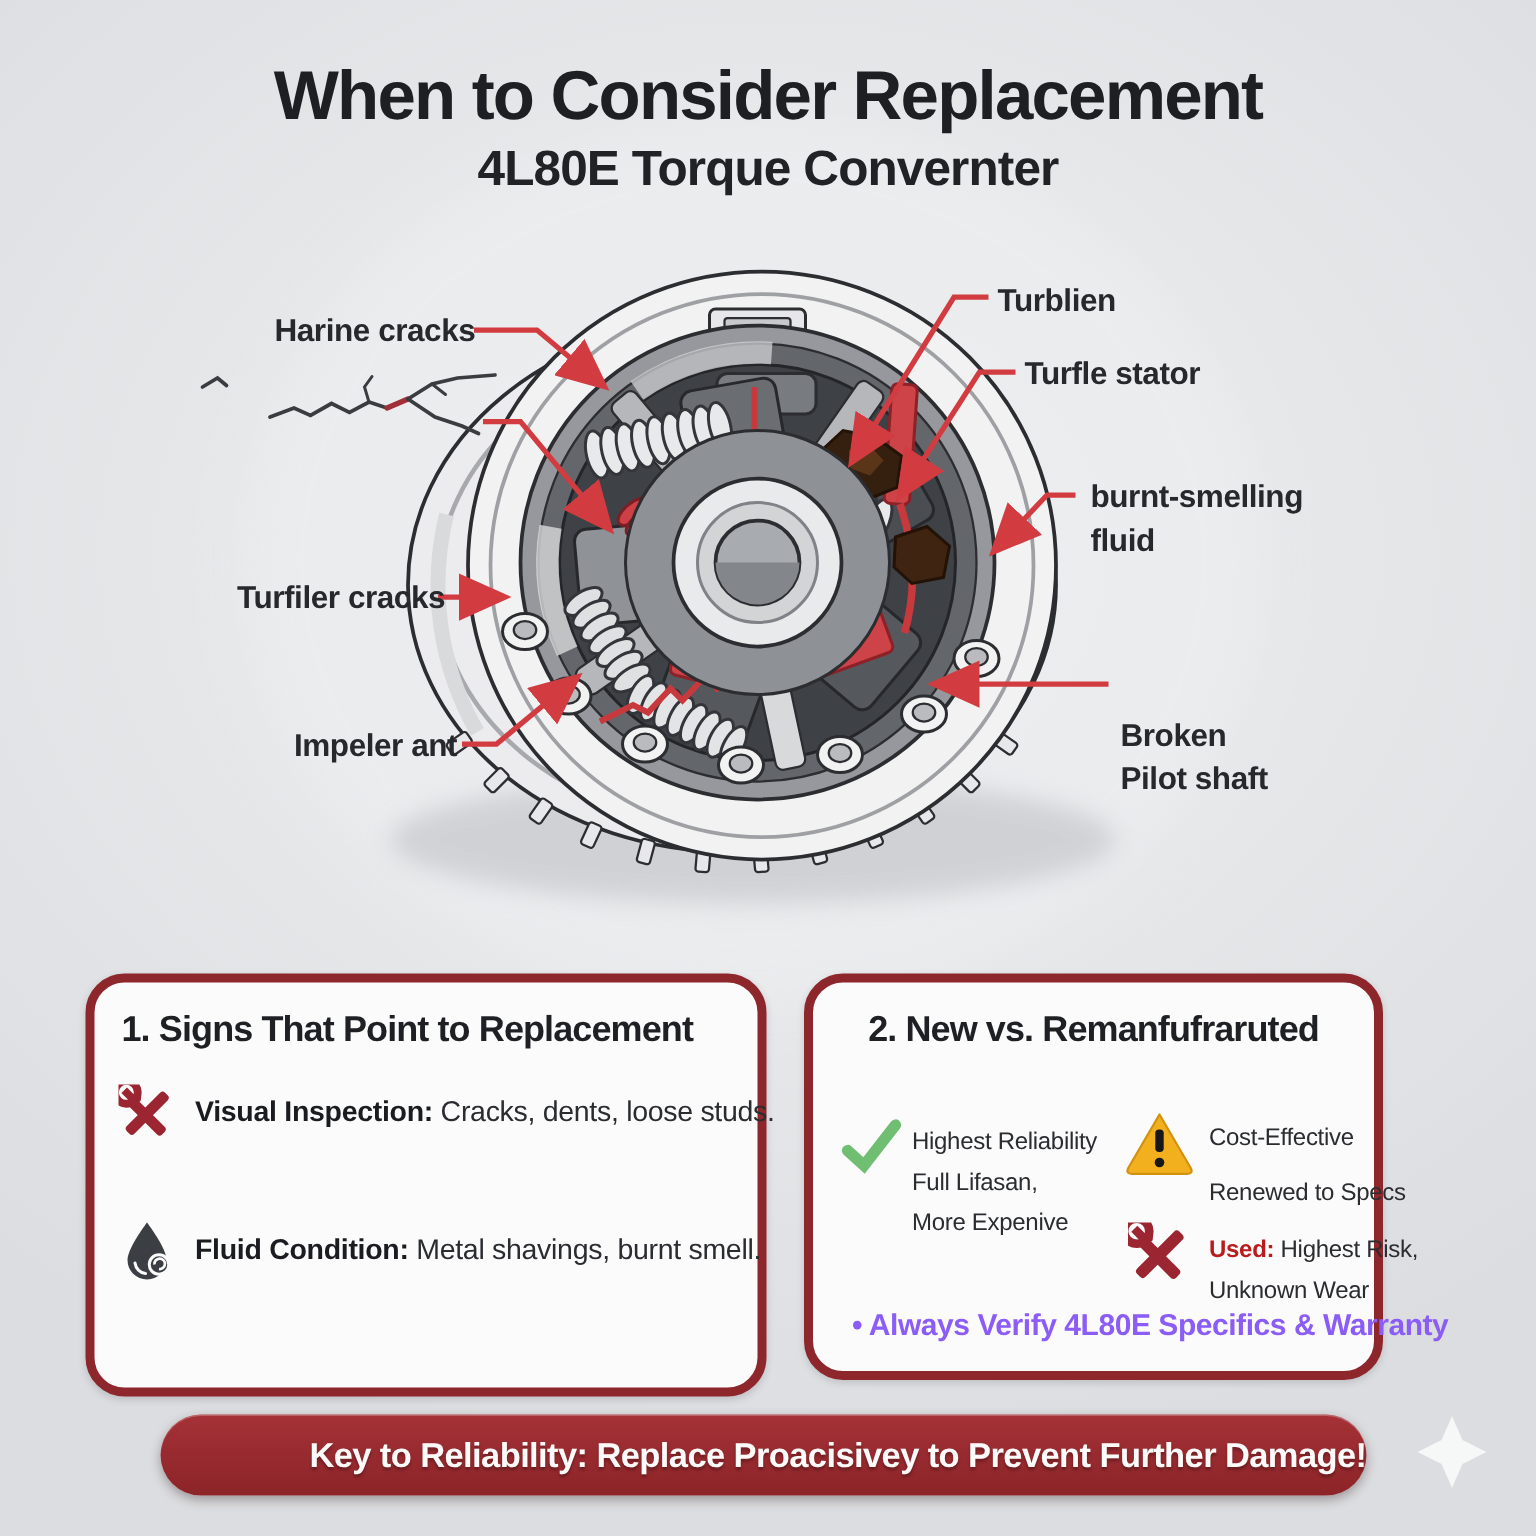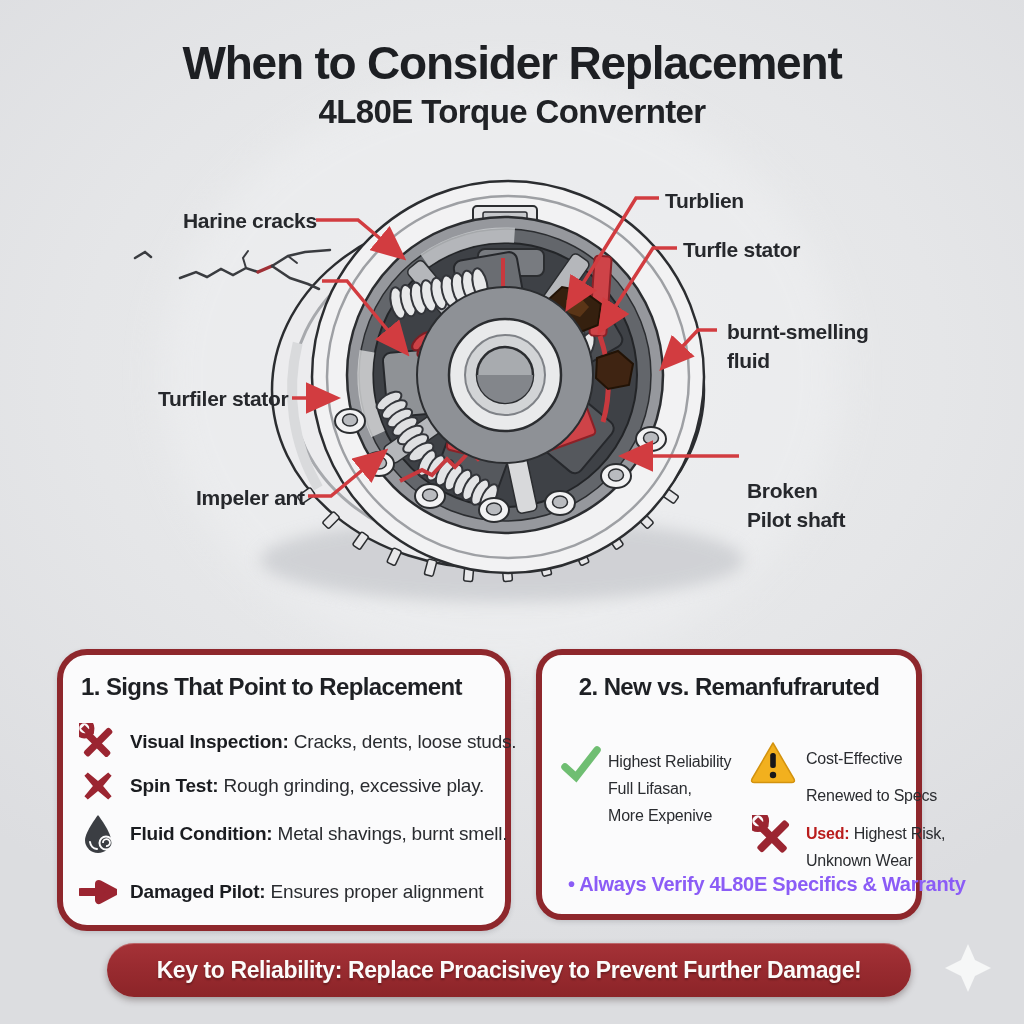--- a/index.html
+++ b/index.html
@@ -12,38 +12,38 @@
          font-size:46px;font-weight:800;letter-spacing:-1.2px;color:#1d1f23;}
   #subtitle{left:0;top:93px;width:1024px;text-align:center;
             font-size:33px;font-weight:700;letter-spacing:-0.6px;color:#202226;}
   
   #scene{left:0;top:0;width:1024px;height:1024px;}
   
   .callout{font-size:21px;font-weight:700;letter-spacing:-0.3px;color:#26282c;line-height:29px;white-space:nowrap;}
   
   .panel{background:#fbfbfc;border:6px solid #8e272c;border-radius:26px;box-sizing:border-box;
          box-shadow:0 2px 5px rgba(60,60,70,.18);}
-  #panel-signs{left:57px;top:649px;width:454px;height:282px;border-radius:30px;}
+  #panel-signs{left:57px;top:649px;width:454px;height:282px;}
   #panel-compare{left:536px;top:649px;width:386px;height:271px;}
   .panel-title{position:absolute;left:0;width:100%;top:18px;text-align:left;padding-left:18px;box-sizing:border-box;
                font-size:24px;font-weight:800;letter-spacing:-0.6px;color:#1e2024;white-space:nowrap;}
   #panel-compare .panel-title{text-align:center;padding-left:0;}
   .sign-row{position:absolute;left:16px;display:flex;align-items:center;gap:13px;height:42px;}
   .sicon{flex:0 0 38px;width:38px;height:42px;display:flex;align-items:center;justify-content:center;}
   .sign-row p{margin:0;font-size:19px;letter-spacing:-0.2px;color:#2a2c30;white-space:nowrap;}
   .sign-row b{color:#1a1c20;}
   .cmp-icon{position:absolute;}
   .cmp-text{position:absolute;font-size:16px;letter-spacing:-0.2px;color:#2a2c30;line-height:27px;white-space:nowrap;}
   .cmp-text b{color:#b91c1c;}
   #cmp-footnote{position:absolute;left:26px;top:218px;font-size:20px;font-weight:700;letter-spacing:-0.3px;color:#8b5cf6;white-space:nowrap;}
   
   #banner{left:107px;top:943px;width:804px;height:54px;border-radius:27px;
           background:linear-gradient(180deg,#a53237 0%, #992b30 45%, #8c2428 100%);
           box-shadow:0 3px 7px rgba(40,20,20,.35), inset 0 1px 0 rgba(255,255,255,.25);
-          display:flex;align-items:center;justify-content:center;}
+          display:flex;align-items:center;justify-content:flex-end;}
   #banner span{color:#fcfbfa;font-size:23px;font-weight:800;letter-spacing:-0.4px;white-space:nowrap;
                text-shadow:0 2px 2px rgba(0,0,0,.28);}
 </style>
 </head>
 <body>
 
 <svg id="scene" class="abs" viewBox="0 0 1024 1024" xmlns="http://www.w3.org/2000/svg">
   <defs>
     <marker id="ah" markerWidth="10" markerHeight="9" refX="8" refY="4.5" orient="auto">
       <path d="M0,0 L10,4.5 L0,9 Z" fill="#d23c40"></path>
@@ -219,21 +219,21 @@
 <div id="title" class="abs">When to Consider Replacement</div>
 <div id="subtitle" class="abs">4L80E Torque Convernter</div>
 
 <div class="abs callout" style="left:183px;top:206px;">Harine cracks</div>
 <div class="abs callout" style="left:665px;top:186px;">Turblien</div>
 <div class="abs callout" style="left:683px;top:235px;">Turfle stator</div>
 <div class="abs callout" style="left:727px;top:317px;">
   <div>burnt-smelling</div>
   <div>fluid</div>
 </div>
-<div class="abs callout" style="left:158px;top:384px;">Turfiler stator</div>
+<div class="abs callout" style="left:158px;top:384px;">Turfiler cracks</div>
 <div class="abs callout" style="left:196px;top:483px;">Impeler ant</div>
 <div class="abs callout" style="left:747px;top:443px;margin-top:33px;">
   <div>Broken</div>
   <div>Pilot shaft</div>
 </div>
 
 <div id="panel-signs" class="abs panel">
   <div class="panel-title">1. Signs That Point to Replacement</div>
 
   <div class="sign-row" style="top:66px;">
@@ -242,49 +242,33 @@
         <g fill="#9b2531">
           <path d="M13.5,5.5 A8,8 0 1 0 5.5,13.5 L10,13 L13,10 Z M4,4 L11,11" fill="none" stroke="#9b2531" stroke-width="5.5"></path>
           <rect x="16.5" y="7" width="7.5" height="32" rx="2.5" transform="rotate(-45 20 23)"></rect>
           <rect x="16.5" y="1" width="7.5" height="38" rx="2.5" transform="rotate(45 20 20)"></rect>
         </g>
       </svg>
     </span>
     <p><b>Visual Inspection:</b><span> Cracks, dents, loose studs.</span></p>
   </div>
 
-  <div class="sign-row" style="top:110px;">
-    <span class="sicon">
-      <svg width="34" height="34" viewBox="0 0 40 40">
-        <path d="M8,4 L20,14 L32,4 L36,8 L26,20 L36,32 L32,36 L20,26 L8,36 L4,32 L14,20 L4,8 Z" fill="#9b2531"></path>
-      </svg>
-    </span>
-    <p><b>Spin Test:</b><span> Rough grinding, excessive play.</span></p>
-  </div>
 
   <div class="sign-row" style="top:158px;">
     <span class="sicon">
       <svg width="38" height="42" viewBox="0 0 38 42">
         <path d="M19,2 C19,2 6,19 6,27 a13,13 0 0 0 26,0 C32,19 19,2 19,2 Z" fill="#3b3e43"></path>
         <path d="M11,29 a8,8 0 0 0 7,7" fill="none" stroke="#fbfbfc" stroke-width="2" stroke-linecap="round"></path>
         <circle cx="27" cy="30" r="6.5" fill="#3b3e43" stroke="#fbfbfc" stroke-width="2"></circle>
         <path d="M24,30 a3.5,3.5 0 1 1 3,3" fill="none" stroke="#fbfbfc" stroke-width="1.8"></path>
       </svg>
     </span>
     <p><b>Fluid Condition:</b><span> Metal shavings, burnt smell.</span></p>
   </div>
 
-  <div class="sign-row" style="top:216px;">
-    <span class="sicon">
-      <svg width="38" height="30" viewBox="0 0 38 30">
-        <path d="M2,15 L20,15 L20,7 L35,15 L20,23 L20,15" fill="#9b2531" stroke="#9b2531" stroke-width="8" stroke-linejoin="round" stroke-linecap="round"></path>
-      </svg>
-    </span>
-    <p><b>Damaged Pilot:</b><span> Ensures proper alignment</span></p>
-  </div>
 </div>
 
 <div id="panel-compare" class="abs panel">
   <div class="panel-title">2. New vs. Remanfufraruted</div>
 
   <span class="cmp-icon" style="left:18px;top:88px;">
     <svg width="42" height="42" viewBox="0 0 42 42">
       <path d="M5,24 L16,34 L37,7" fill="none" stroke="#6fbe72" stroke-width="7.5" stroke-linecap="round"></path>
     </svg>
   </span>

